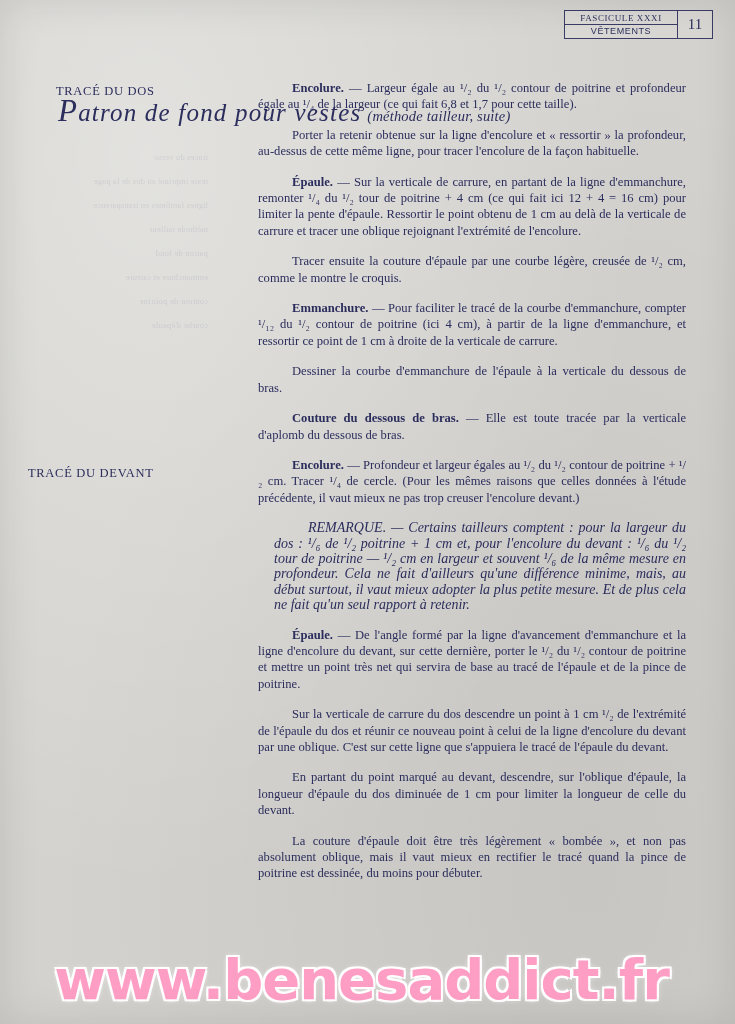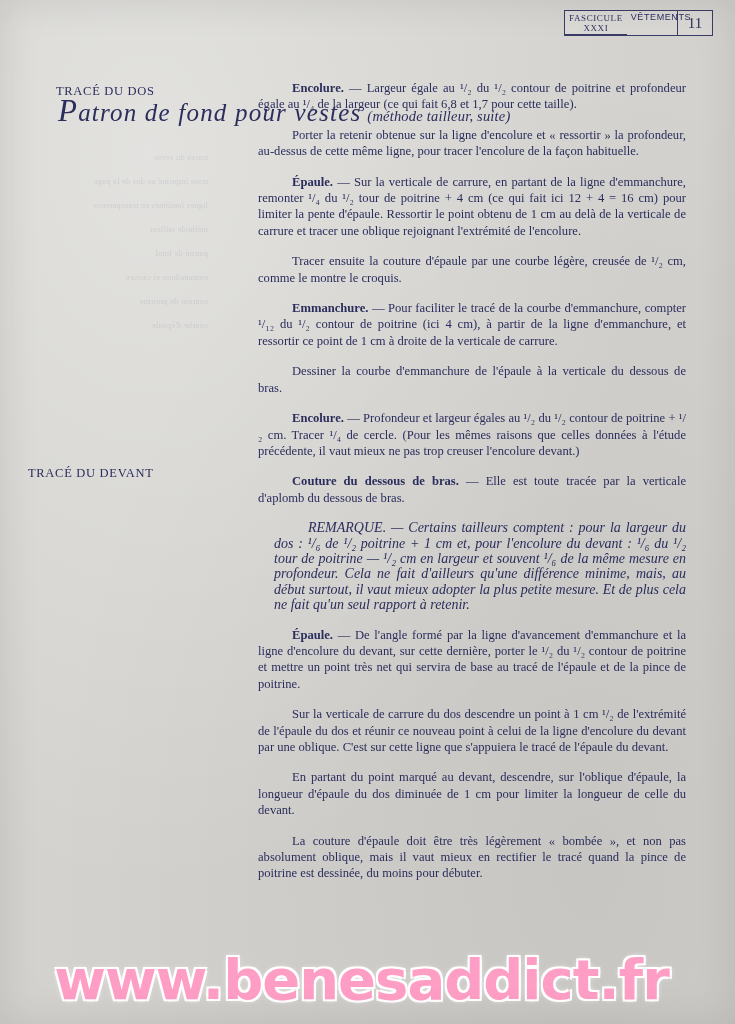--- a/index.html
+++ b/index.html
@@ -48,21 +48,21 @@
     top: 10px;
     display: flex;
     align-items: stretch;
     border: 1px solid #3a3c66;
     background: rgba(255,255,255,0.12);
   }
   .header-left {
     border-right: 1px solid #3a3c66;
     padding: 0;
     display: flex;
-    flex-direction: row;
+    flex-direction: column;
     width: 112px;
   }
   .header-left .l1 {
     font-size: 9px;
     letter-spacing: 0.6px;
     text-align: center;
     color: #2d2f5e;
     padding: 2px 4px 1px 4px;
     border-bottom: 1px solid #3a3c66;
     font-family: "Liberation Serif", serif;
@@ -201,22 +201,22 @@
   <div class="section-label" id="label-dos">TRACÉ DU DOS</div>
   <div class="section-label" id="label-devant">TRACÉ DU DEVANT</div>
 
   <div class="body-col">
     <p><b>Encolure.</b> — Largeur égale au ¹/₂ du ¹/₂ contour de poitrine et profondeur égale au ¹/₄ de la largeur (ce qui fait 6,8 et 1,7 pour cette taille).</p>
     <p>Porter la retenir obtenue sur la ligne d'encolure et « ressortir » la profondeur, au-dessus de cette même ligne, pour tracer l'encolure de la façon habituelle.</p>
     <p><b>Épaule.</b> — Sur la verticale de carrure, en partant de la ligne d'emmanchure, remonter ¹/₄ du ¹/₂ tour de poitrine + 4 cm (ce qui fait ici 12 + 4 = 16 cm) pour limiter la pente d'épaule. Ressortir le point obtenu de 1 cm au delà de la verticale de carrure et tracer une oblique rejoignant l'extrémité de l'encolure.</p>
     <p>Tracer ensuite la couture d'épaule par une courbe légère, creusée de ¹/₂ cm, comme le montre le croquis.</p>
     <p><b>Emmanchure.</b> — Pour faciliter le tracé de la courbe d'emmanchure, compter ¹/₁₂ du ¹/₂ contour de poitrine (ici 4 cm), à partir de la ligne d'emmanchure, et ressortir ce point de 1 cm à droite de la verticale de carrure.</p>
     <p>Dessiner la courbe d'emmanchure de l'épaule à la verticale du dessous de bras.</p>
+    <p><b>Couture du dessous de bras.</b> — Elle est toute tracée par la verticale d'aplomb du dessous de bras.</p>
     <p><b>Encolure.</b> — Profondeur et largeur égales au ¹/₂ du ¹/₂ contour de poitrine + ¹/₂ cm. Tracer ¹/₄ de cercle. (Pour les mêmes raisons que celles données à l'étude précédente, il vaut mieux ne pas trop creuser l'encolure devant.)</p>
-    <p><b>Couture du dessous de bras.</b> — Elle est toute tracée par la verticale d'aplomb du dessous de bras.</p>
     <p class="remark"><span style="font-style:italic">REMARQUE. </span>— Certains tailleurs comptent : pour la largeur du dos : ¹/₆ de ¹/₂ poitrine + 1 cm et, pour l'encolure du devant : ¹/₆ du ¹/₂ tour de poitrine — ¹/₂ cm en largeur et souvent ¹/₆ de la même mesure en profondeur. Cela ne fait d'ailleurs qu'une différence minime, mais, au début surtout, il vaut mieux adopter la plus petite mesure. Et de plus cela ne fait qu'un seul rapport à retenir.</p>
     <p><b>Épaule.</b> — De l'angle formé par la ligne d'avancement d'emmanchure et la ligne d'encolure du devant, sur cette dernière, porter le ¹/₂ du ¹/₂ contour de poitrine et mettre un point très net qui servira de base au tracé de l'épaule et de la pince de poitrine.</p>
     <p>Sur la verticale de carrure du dos descendre un point à 1 cm ¹/₂ de l'extrémité de l'épaule du dos et réunir ce nouveau point à celui de la ligne d'encolure du devant par une oblique. C'est sur cette ligne que s'appuiera le tracé de l'épaule du devant.</p>
     <p>En partant du point marqué au devant, descendre, sur l'oblique d'épaule, la longueur d'épaule du dos diminuée de 1 cm pour limiter la longueur de celle du devant.</p>
     <p>La couture d'épaule doit être très légèrement « bombée », et non pas absolument oblique, mais il vaut mieux en rectifier le tracé quand la pince de poitrine est dessinée, du moins pour débuter.</p>
   </div>
 
   <div class="watermark">www.benesaddict.fr</div>
 
   <div class="edge-shadow"></div>

